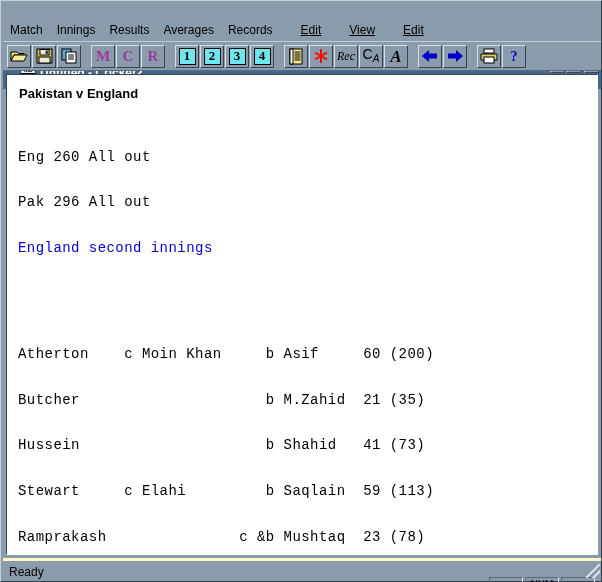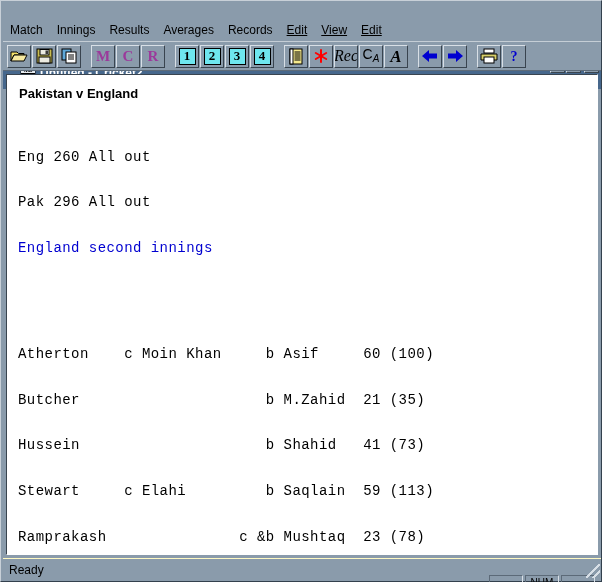--- a/index.html
+++ b/index.html
@@ -129,21 +129,21 @@
     align-items: flex-start;
   }
   .menu-item {
     font-size: 12px;
     color: #000;
     padding: 1px 7px 1px 7px;
     white-space: nowrap;
     cursor: default;
     font-family: "Liberation Sans", sans-serif;
   }
-  .menu-item u { text-decoration: underline; }
+  .menu-item u { text-decoration: underline; margin-left: 14px; }
 
   
   #toolbar {
     position: absolute;
     left: 2px; top: 40px;
     width: 598px;
     height: 30px;
     background: #8a9bab;
     border-top: 1px solid #c5ced6;
     border-bottom: 1px solid #5c6a78;
@@ -236,21 +236,21 @@
   .c-blue { color: #0000d0; }
 
   
   #status-bar {
     position: absolute;
     left: 2px;
     top: 557px;
     width: 598px;
     height: 21px;
     background: #8a9bab;
-    border-top: 1px solid #fef9c3;
+    border-top: 3px solid #fef9c3;
     box-sizing: border-box;
   }
   #status-text {
     position: absolute;
     left: 6px; top: 4px;
     font-size: 12px;
     color: #000;
     font-family: "Liberation Sans", sans-serif;
   }
   .status-pane {
@@ -389,21 +389,21 @@
       <svg width="16" height="16" viewBox="0 0 16 16">
         <g stroke="#ff0000" stroke-width="2" stroke-linecap="round">
           <line x1="8" y1="2" x2="8" y2="14"></line>
           <line x1="2.8" y1="5" x2="13.2" y2="11"></line>
           <line x1="2.8" y1="11" x2="13.2" y2="5"></line>
         </g>
       </svg>
     </div>
 
     <div class="tool-btn">
-      <span style="font-family:'Liberation Serif',serif;font-style:italic;font-size:16px;color:#000;">Rec</span>
+      <span style="font-family:'Liberation Serif',serif;font-style:italic;font-size:12px;color:#000;">Rec</span>
     </div>
 
     <div class="tool-btn">
       <span style="font-family:Liberation Sans, sans-serif;font-size:14px;color:#000;line-height:14px;">C<span style="font-size:10px;font-style:italic;vertical-align:-3px;">A</span></span>
     </div>
 
     <div class="tool-btn">
       <span style="font-family:'Liberation Serif',serif;font-style:italic;font-size:17px;font-weight:bold;color:#000;line-height:17px;">A</span>
     </div>
 
@@ -443,21 +443,21 @@
 
       <div id="doc-heading">Pakistan v England</div>
 
       <div id="mono-block">
 
         <span class="ln">Eng 260 All out</span>
         <span class="ln">Pak 296 All out</span>
         <span class="ln c-blue">England second innings</span>
         <span class="ln"> </span>
 
-        <span class="ln" id="bat-0">Atherton    c Moin Khan     b Asif     60 (100)</span>
+        <span class="ln" id="bat-0">Atherton    c Moin Khan     b Asif     60 (200)</span>
         <span class="ln" id="bat-1">Butcher                     b M.Zahid  21 (35)</span>
         <span class="ln" id="bat-2">Hussein                     b Shahid   41 (73)</span>
         <span class="ln" id="bat-3">Stewart     c Elahi         b Saqlain  59 (113)</span>
         <span class="ln" id="bat-4">Ramprakash               c &amp;b Mushtaq  23 (78)</span>
         
         
         
         
         
         

